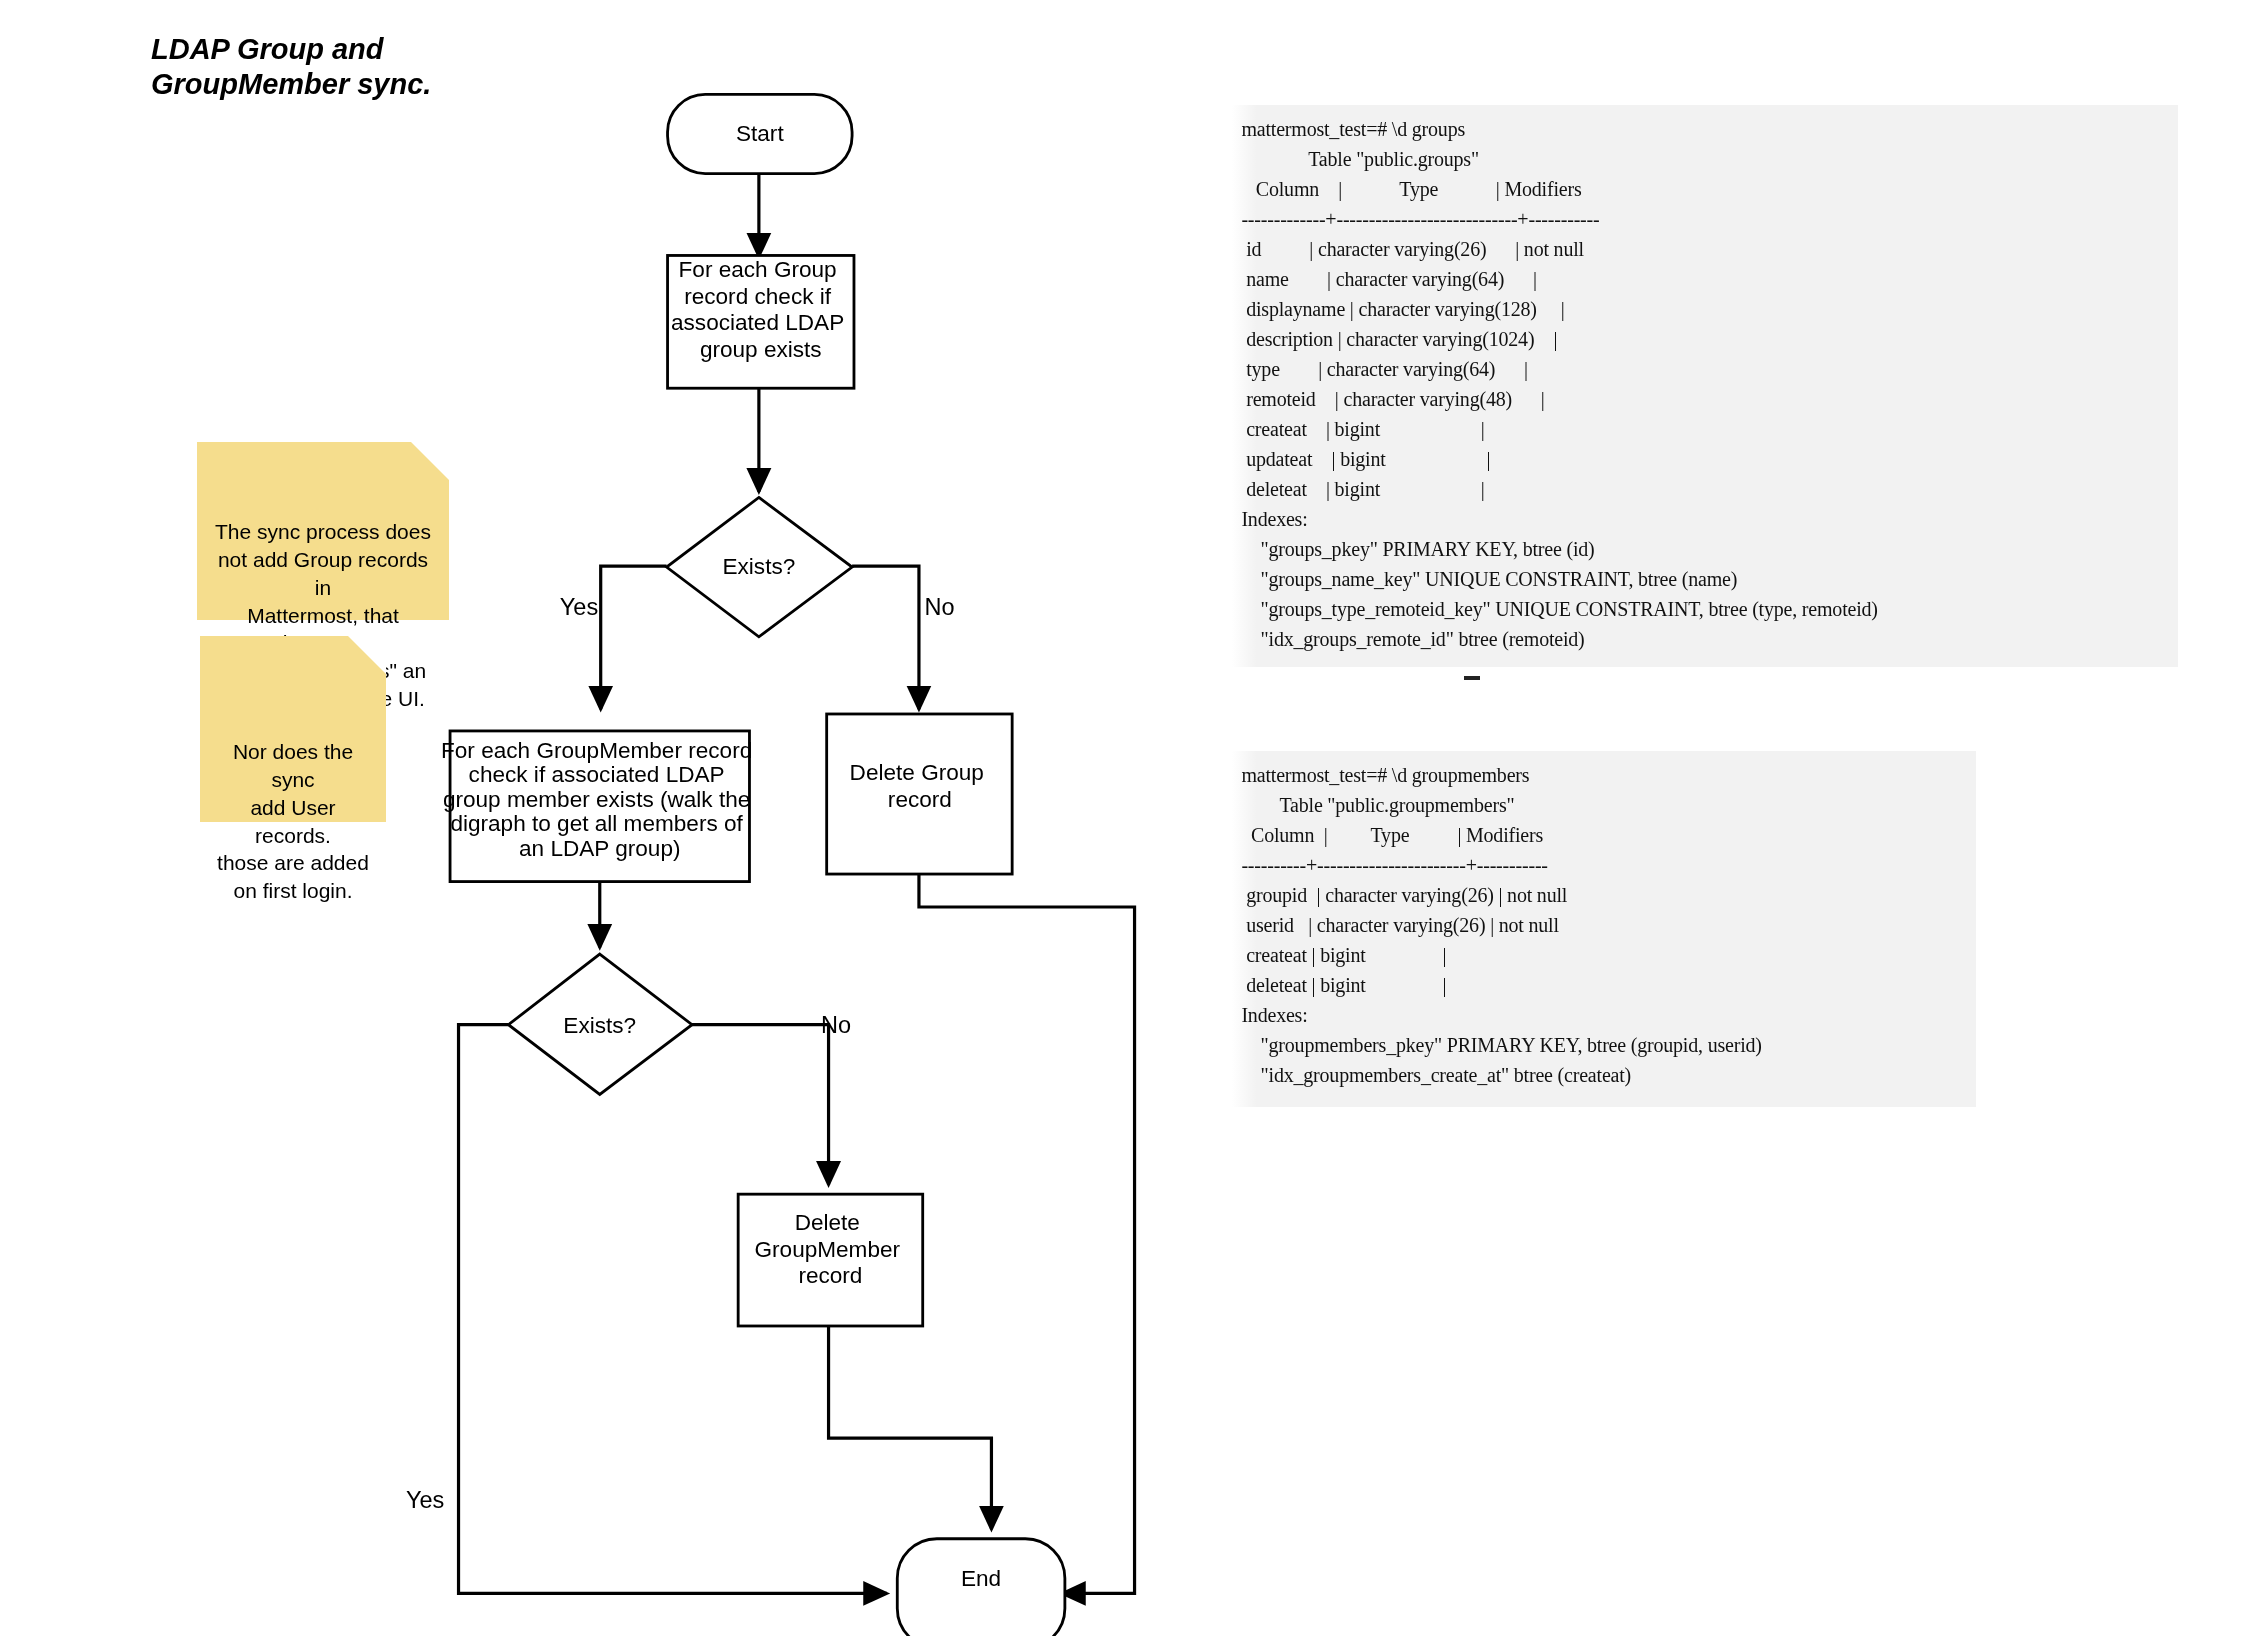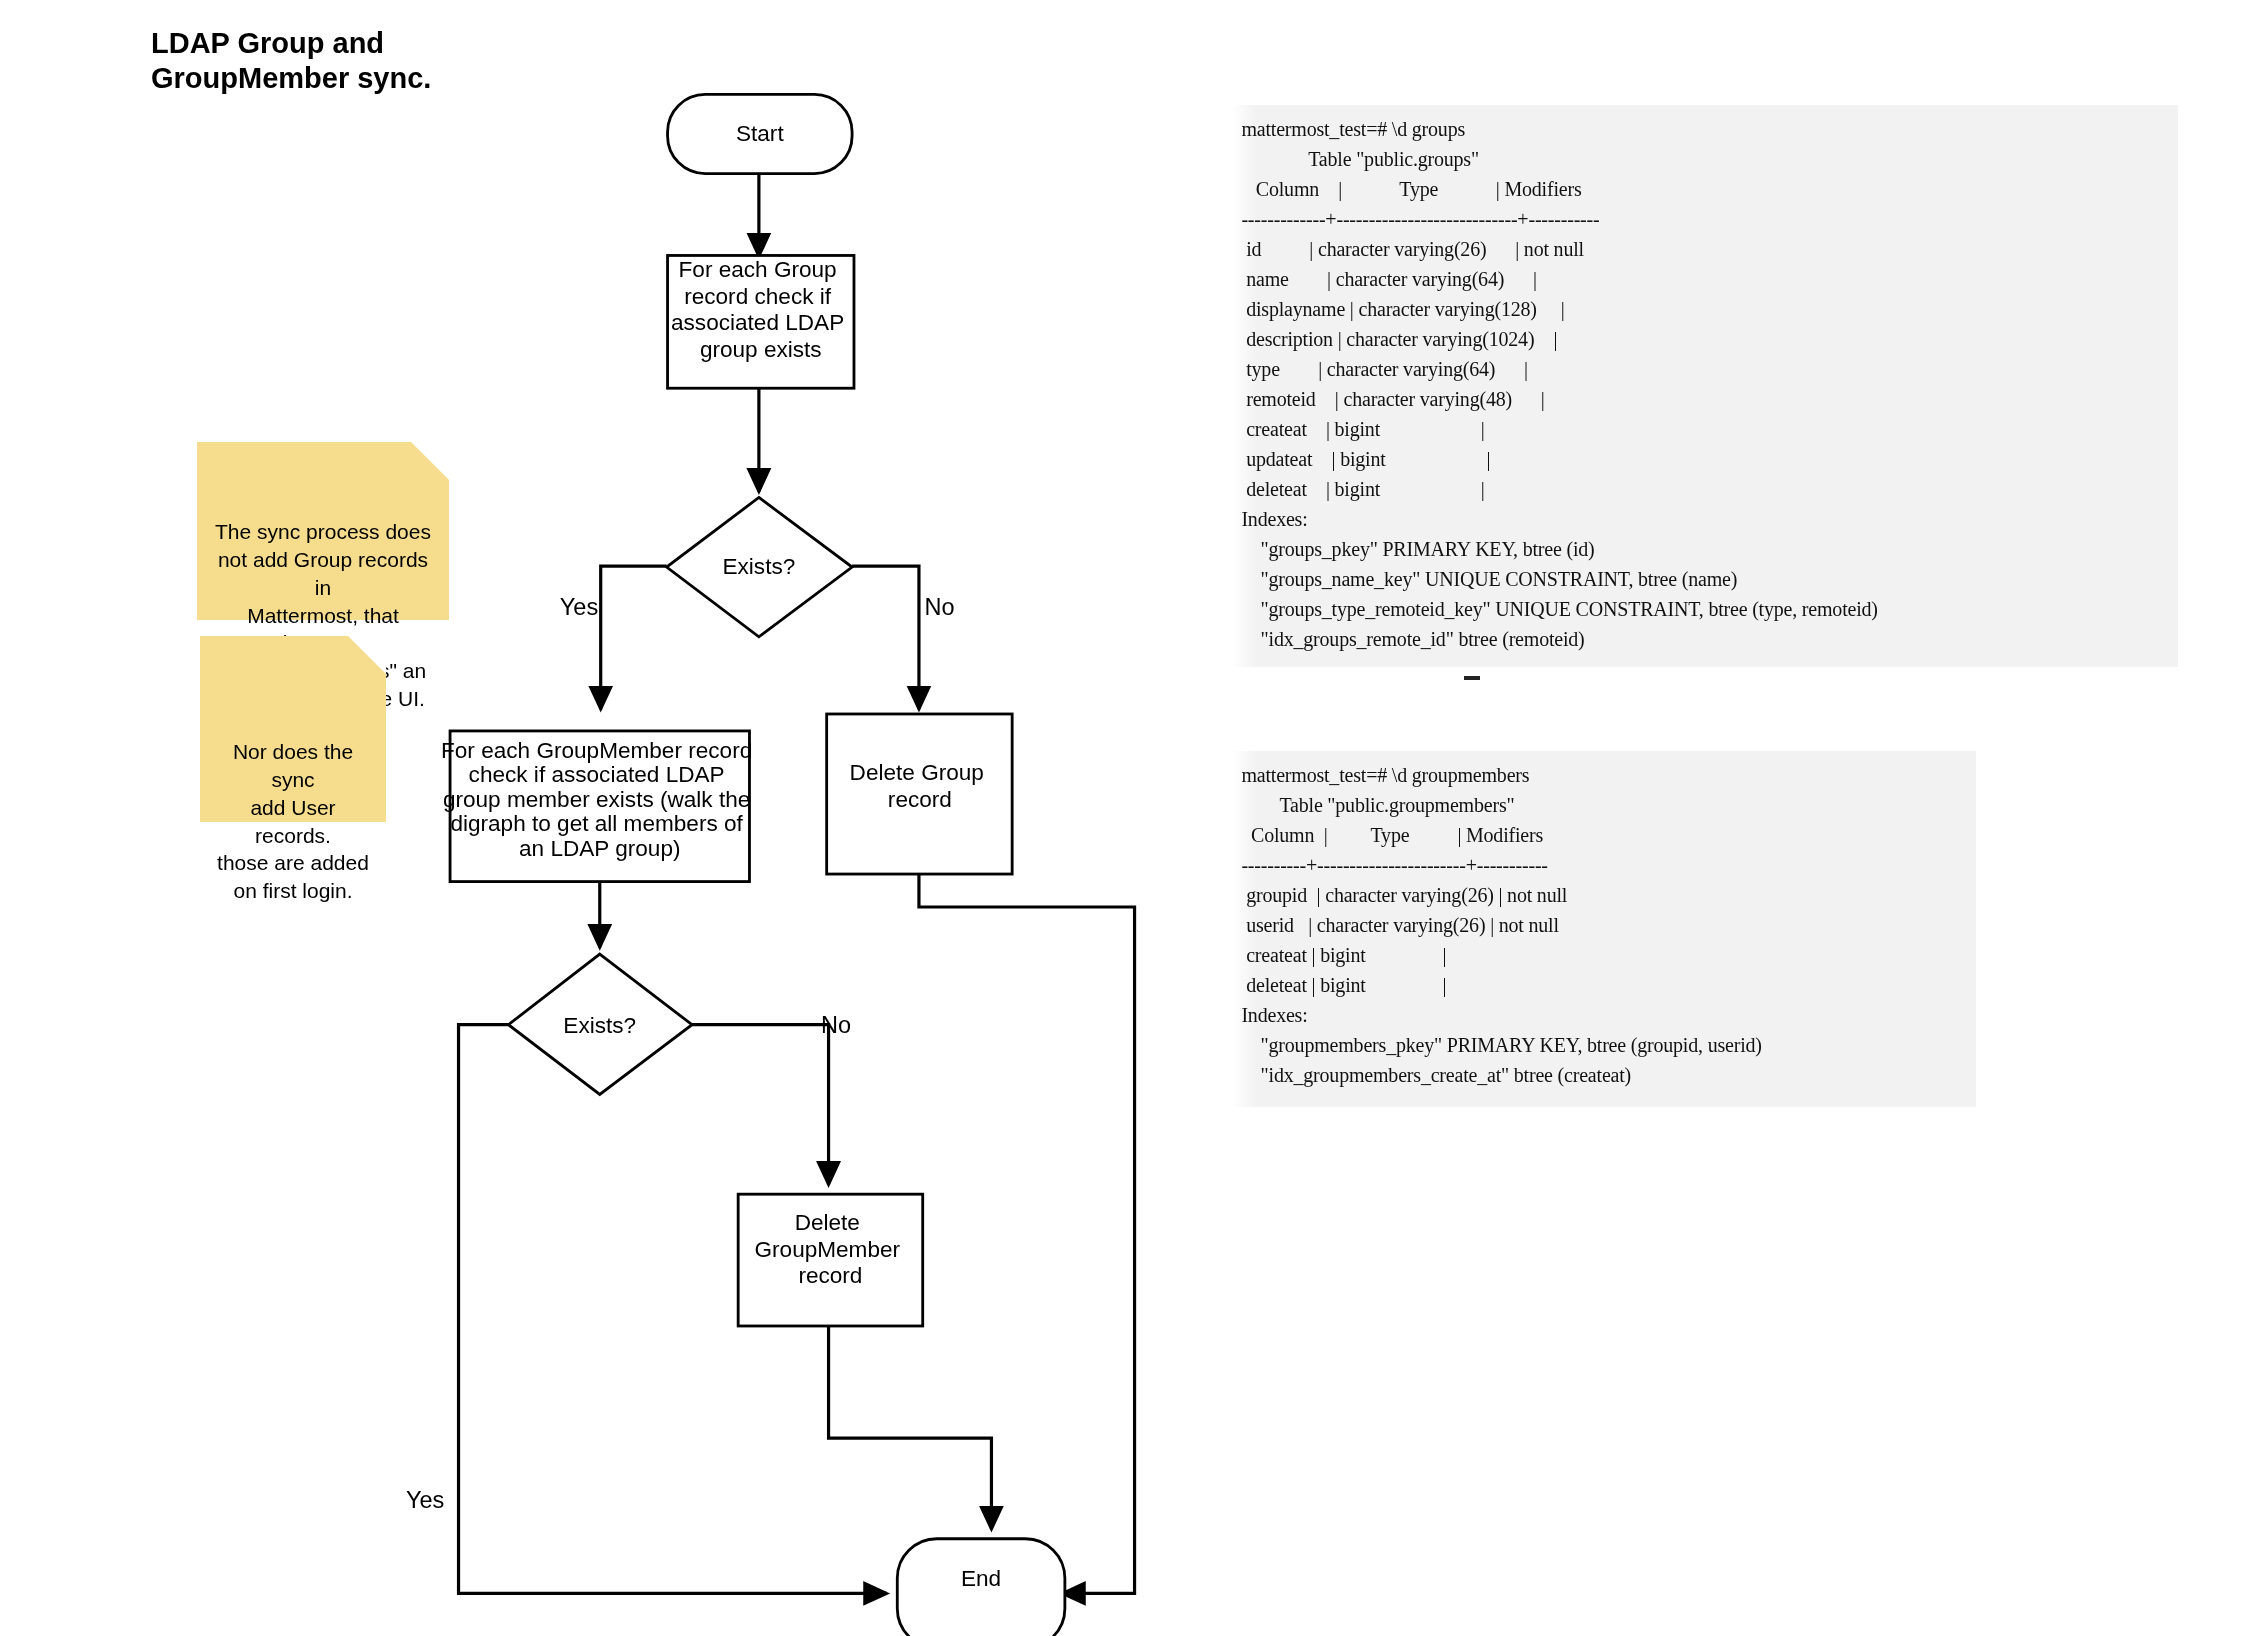--- a/index.html
+++ b/index.html
@@ -12,28 +12,29 @@
     height: 1637px;
     position: relative;
     overflow: hidden;
     font-family: "Liberation Sans", sans-serif;
   }
 
   
   #diagram-title {
     position: absolute;
     left: 151px;
-    top: 26px;
+    top: 32px;
     width: 395px;
     font-family: "Liberation Sans", sans-serif;
     font-weight: bold;
     font-size: 29px;
     line-height: 1.22;
     color: #000000;
     white-space: pre-line;
+    font-style: italic;
   }
 
   
   #flowchart-svg {
     position: absolute;
     left: 0;
     top: 0;
     width: 1224px;
     height: 1637px;
   }

